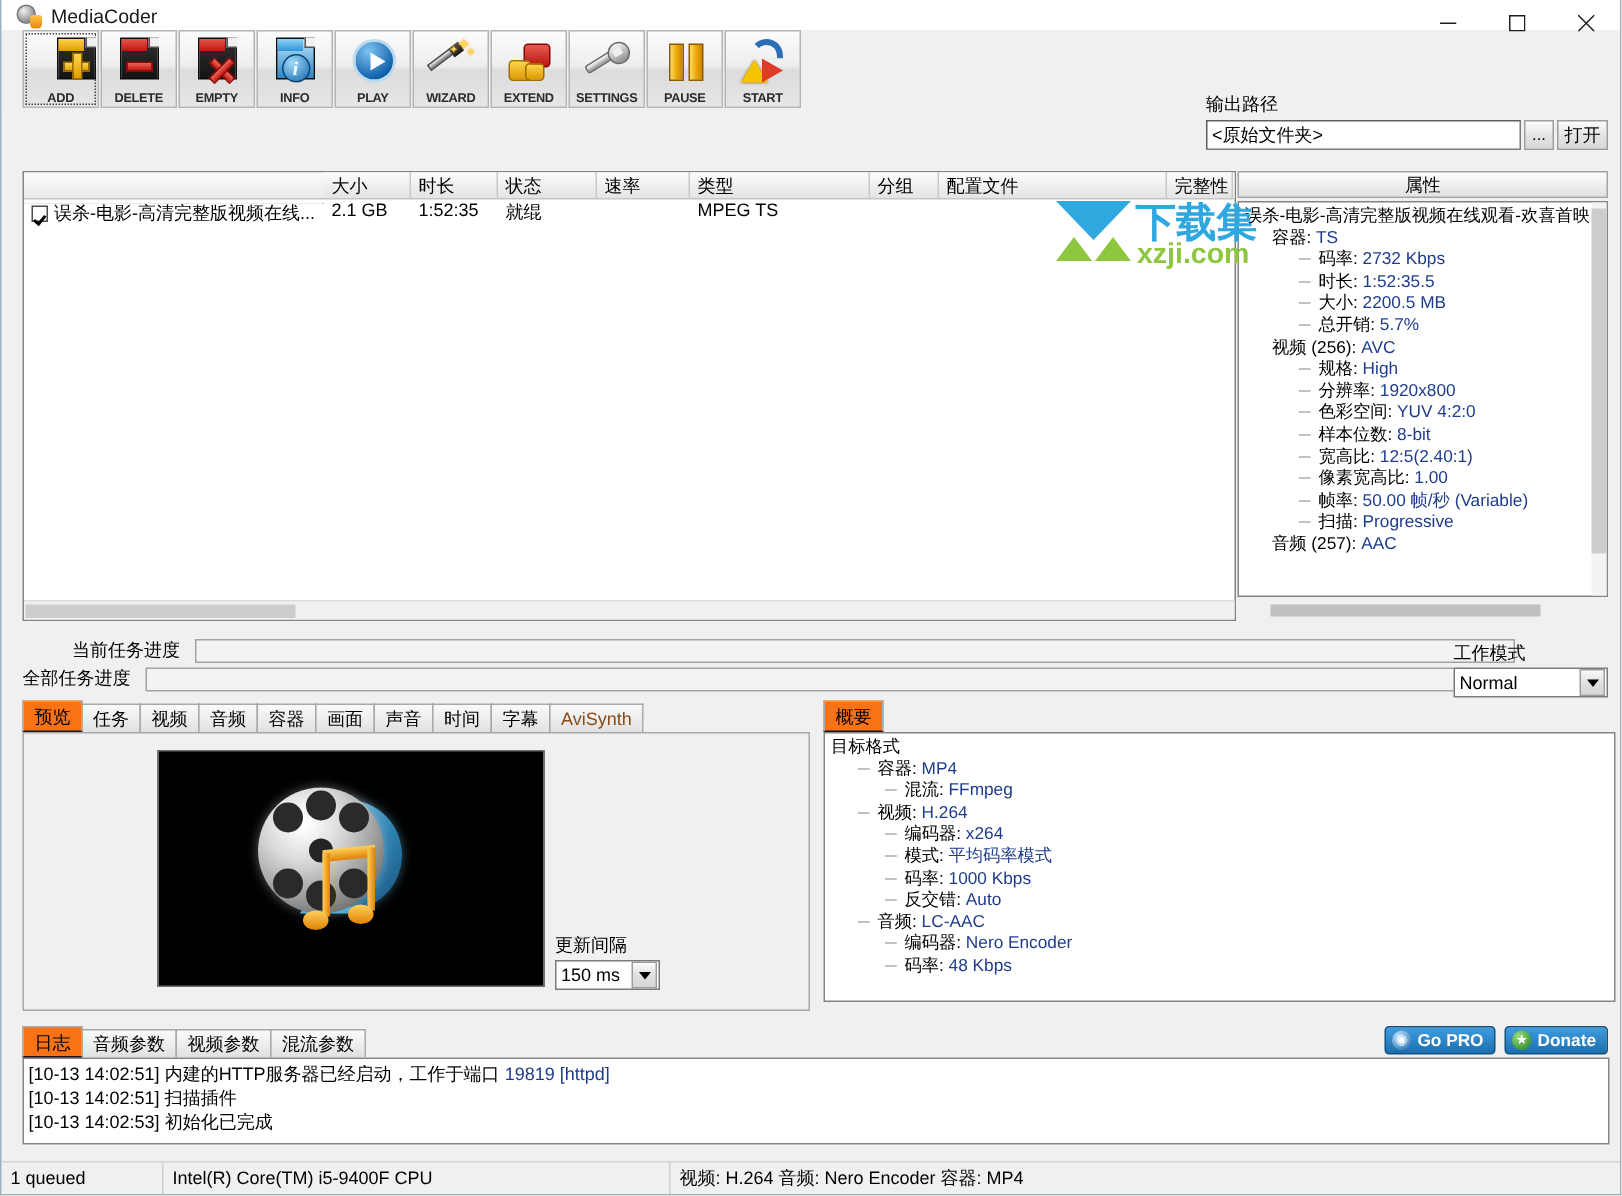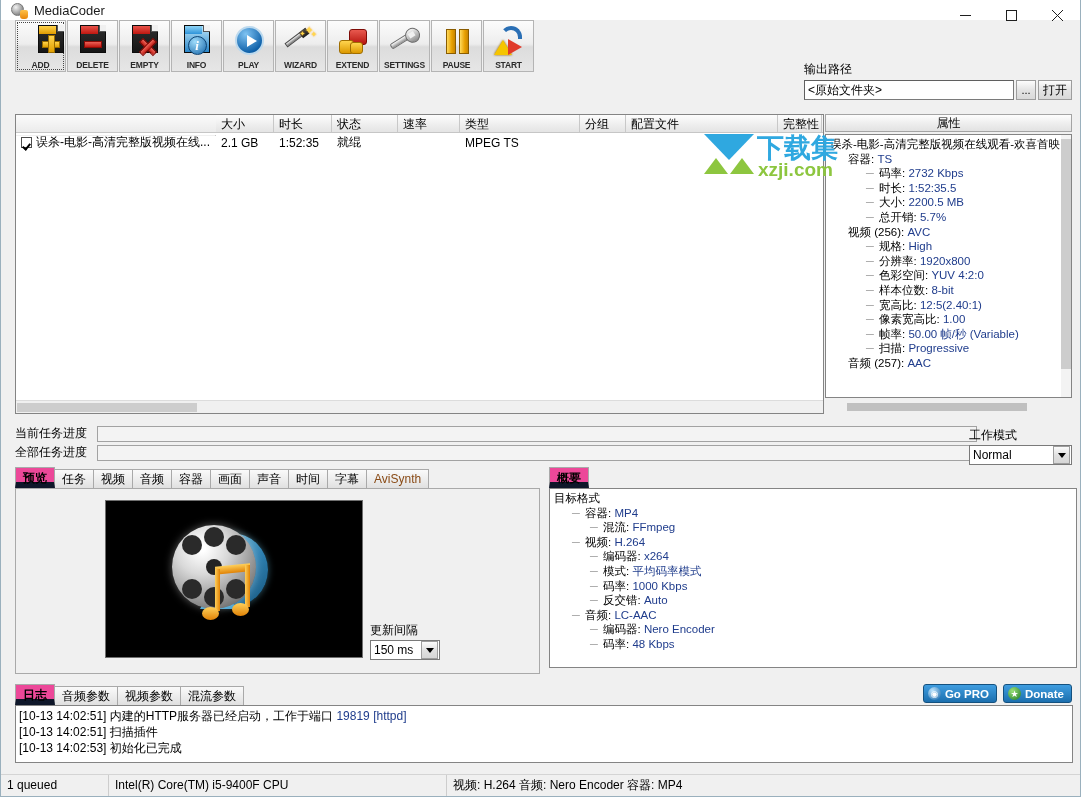--- a/index.html
+++ b/index.html
@@ -270,21 +270,21 @@
     background: linear-gradient(#fbfbfb, #ebebeb);
     border-bottom: 1px solid #c6c6c6;
   }
   .lhcell {
     border-right: 1px solid #c8c8c8;
     font-size: 12px; color: #000;
     padding: 1px 0 0 5px;
     overflow: hidden; white-space: nowrap;
     background: linear-gradient(#fdfdfd, #ededed 60%, #e4e4e4);
   }
-  .lrow { display: flex; height: 19px; align-items: center; }
+  .lrow { display: flex; height: 19px; }
   .lcell {
     font-size: 12px; color: #000;
     padding-left: 5px;
     overflow: hidden; white-space: nowrap; text-overflow: ellipsis;
   }
   .cb {
     width: 11px; height: 11px; flex: none;
     border: 1px solid #4d4d4d; background: #fff;
     margin: 0 4px 0 5px;
     position: relative;
@@ -424,25 +424,25 @@
     height: 19px;
     padding: 0 7px;
     font-size: 12px; color: #000;
     background: linear-gradient(#fafafa, #ebebeb 60%, #e0e0e0);
     border: 1px solid #a9a9a9;
     border-bottom: none;
     line-height: 18px;
     margin-right: -1px;
   }
   .tab.active {
-    background: #ec4899;
+    background: #f97316;
     height: 21px; line-height: 20px;
-    font-weight: bold;
+    font-weight: normal;
     z-index: 3;
-    border-bottom: 6px solid #0f172a;
+    border-bottom: 1px solid #0f172a;
   }
   .tab.avisynth { color: #8a4b16; }
 
   
   .panel {
     position: absolute;
     background: #f0f0f0;
     border: 1px solid #a9a9a9;
   }
   .preview-video {
@@ -798,21 +798,21 @@
   </div>
 
   <div class="watermark">
     <div class="wm-arrow"></div>
     <div class="wm-tri-l"></div>
       <div class="wm-tri-r"></div>
     <div class="wm-cn">下载集</div>
     <div class="wm-en">xzji.com</div>
   </div>
 
-  <div class="progrow" style="top:425px;">
+  <div class="progrow" style="top:425px;margin-left:33px;">
     <div class="plbl">当前任务进度</div>
     <div class="progbar" style="width:880px;"></div>
   </div>
   <div class="progrow" style="top:444px;">
     <div class="plbl">全部任务进度</div>
     <div class="progbar" style="width:880px;"></div>
   </div>
 
   <div class="workmode">
     <div class="lbl">工作模式</div>

